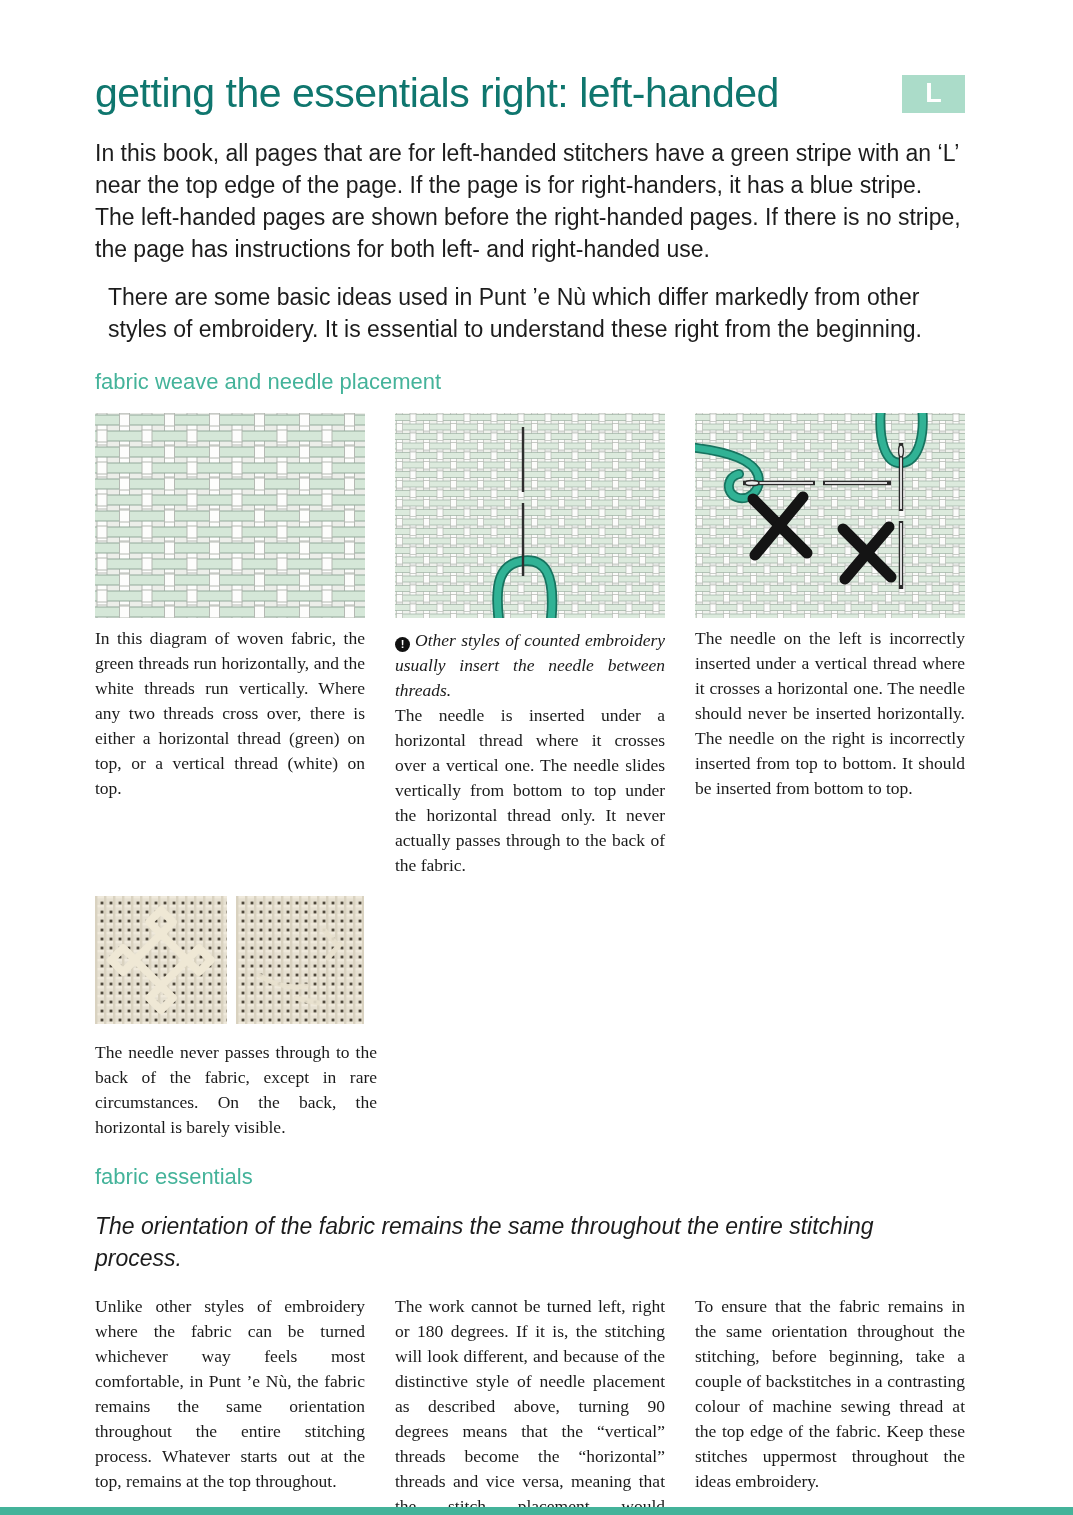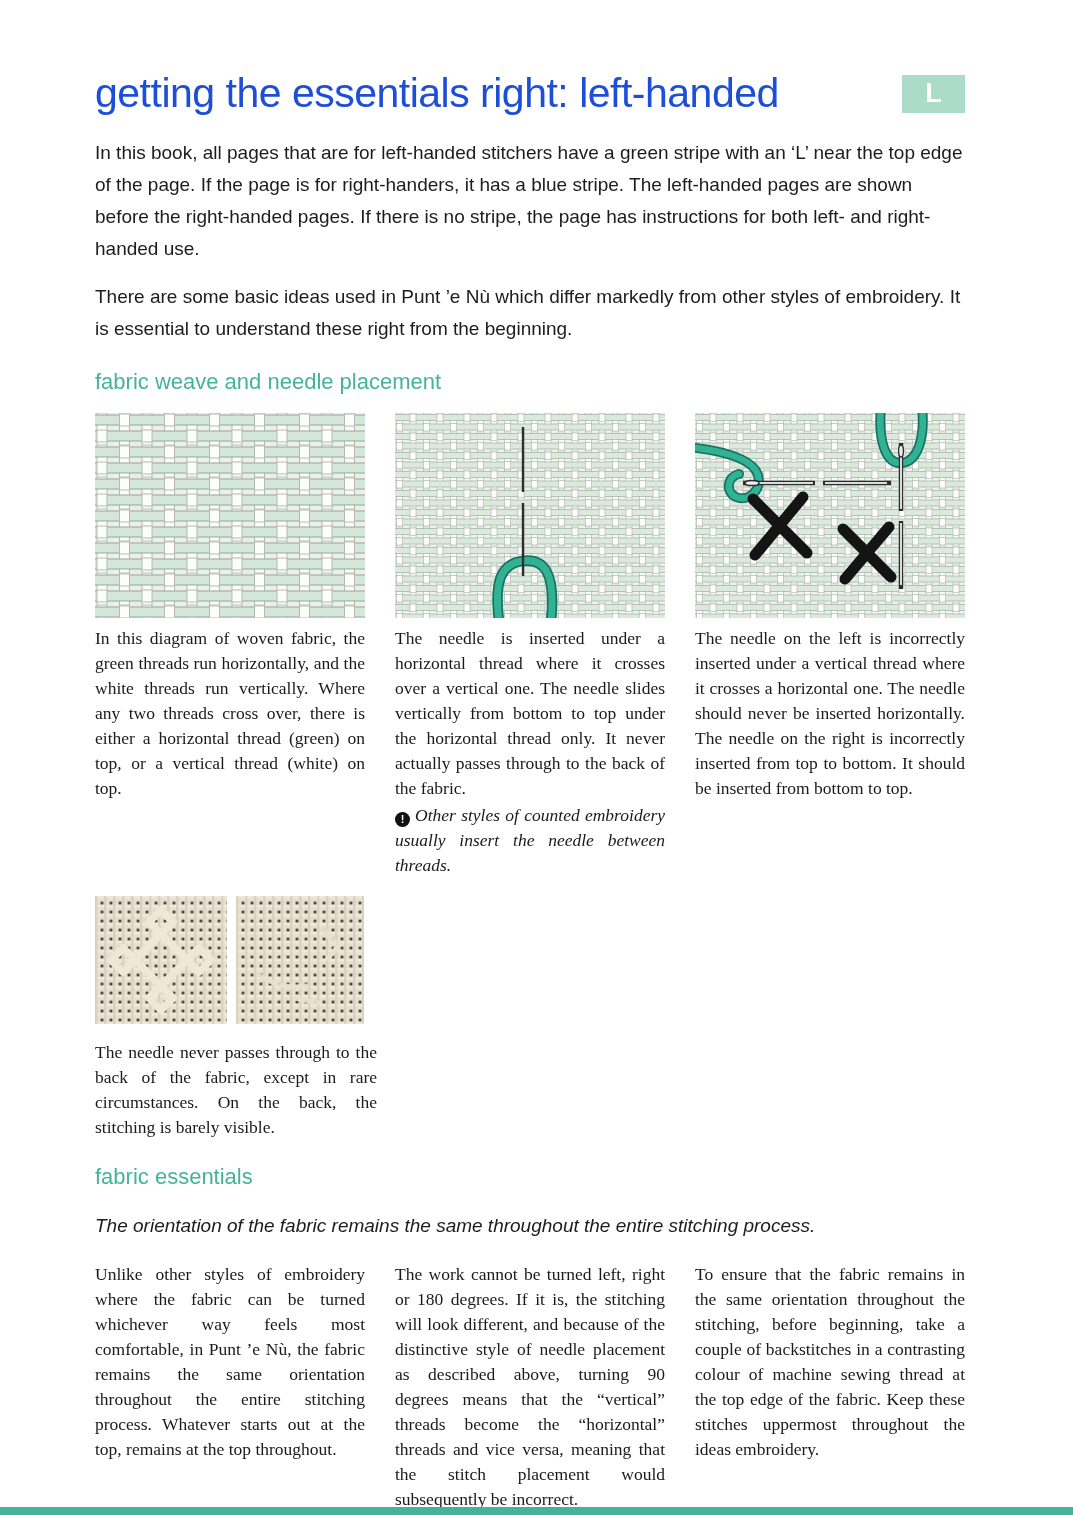--- a/index.html
+++ b/index.html
@@ -1,24 +1,24 @@
 <!DOCTYPE html>
 <html><head>
 <meta charset="utf-8">
 <style>
   html,body{margin:0;padding:0;background:#fff;}
   .page{position:relative;width:1073px;height:1515px;background:#ffffff;overflow:hidden;
         font-family:"Liberation Sans", sans-serif;color:#1c1c1c;}
   .content{padding:0 108px 0 95px;}
   .title-row{display:flex;justify-content:space-between;align-items:center;margin-top:70px;}
-  h1{margin:0;font-size:41px;font-weight:400;letter-spacing:-0.5px;color:#1d4ed8;white-space:nowrap;}
+  h1{margin:0;font-size:41px;font-weight:400;letter-spacing:-0.5px;color:#0f766e;white-space:nowrap;}
   .badge{width:63px;height:38px;background:#abdcc9;color:#ffffff;font-weight:bold;font-size:27px;
          display:flex;align-items:center;justify-content:center;}
-  p.sans{font-size:19px;line-height:32px;margin:20px 0 0 0;color:#1c1c1c;}
-  p.sans2{margin-top:16px;}
+  p.sans{font-size:23px;line-height:32px;margin:20px 0 0 0;color:#1c1c1c;}
+  p.sans2{margin-top:16px;margin-left:13px;}
   h2{margin:24px 0 0 0;font-size:22px;font-weight:400;color:#44b39a;}
   .figrow{display:flex;gap:30px;margin-top:18px;}
   .fig{width:270px;height:205px;overflow:hidden;}
   .fig svg{display:block;}
   .caprow{display:flex;gap:30px;margin-top:8px;align-items:flex-start;}
   .capcol{width:270px;}
   .serif{font-family:"Liberation Serif", serif;font-size:17.5px;line-height:25px;
          text-align:justify;color:#1a1a1a;margin:0;}
   .note{margin-top:2px;}
   .note em{font-style:italic;}
@@ -123,22 +123,22 @@
 
           <line x1="148" y1="116" x2="196" y2="164" stroke="#141414" stroke-width="11" stroke-linecap="round"></line>
           <line x1="194" y1="114" x2="150" y2="166" stroke="#141414" stroke-width="11" stroke-linecap="round"></line>
         </svg>
       </div>
     </div>
 
     <div class="caprow">
       <p class="serif capcol">In this diagram of woven fabric, the green threads run horizontally, and the white threads run vertically. Where any two threads cross over, there is either a horizontal thread (green) on top, or a vertical thread (white) on top.</p>
       <div class="capcol">
+        <p class="serif note"><span class="noteicon">!</span><em>Other styles of counted embroidery usually insert the needle between threads.</em></p>
         <p class="serif">The needle is inserted under a horizontal thread where it crosses over a vertical one. The needle slides vertically from bottom to top under the horizontal thread only. It never actually passes through to the back of the fabric.</p>
-        <p class="serif note"><span class="noteicon">!</span><em>Other styles of counted embroidery usually insert the needle between threads.</em></p>
       </div>
       <p class="serif capcol">The needle on the left is incorrectly inserted under a vertical thread where it crosses a horizontal one. The needle should never be inserted horizontally. The needle on the right is incorrectly inserted from top to bottom. It should be inserted from bottom to top.</p>
     </div>
 
     <div class="smallrow">
 
       <div class="smallfig">
         <svg width="132" height="128" viewBox="0 0 132 128">
           <rect width="132" height="128" fill="url(#aida)"></rect>
           <g fill="none" stroke="#efe8d5" stroke-width="7.5" stroke-linejoin="round" stroke-linecap="round">
@@ -157,21 +157,21 @@
           <g fill="none" stroke="#e9e2cf" stroke-width="5" stroke-linecap="round" opacity="0.9">
             <path d="M88,34 l14,16"></path>
             <path d="M104,48 l-12,14"></path>
             <path d="M24,80 q22,14 46,10"></path>
             <path d="M60,102 l22,5"></path>
           </g>
         </svg>
       </div>
     </div>
 
-    <p class="serif backcap">The needle never passes through to the back of the fabric, except in rare circumstances. On the back, the stitching is barely visible.</p>
+    <p class="serif backcap">The needle never passes through to the back of the fabric, except in rare circumstances. On the back, the horizontal is barely visible.</p>
 
     <h2>fabric essentials</h2>
     <p class="sans lead">The orientation of the fabric remains the same throughout the entire stitching process.</p>
 
     <div class="colrow">
       <p class="serif col">Unlike other styles of embroidery where the fabric can be turned whichever way feels most comfortable, in Punt ’e Nù, the fabric remains the same orientation throughout the entire stitching process. Whatever starts out at the top, remains at the top throughout.</p>
       <p class="serif col">The work cannot be turned left, right or 180 degrees. If it is, the stitching will look different, and because of the distinctive style of needle placement as described above, turning 90 degrees means that the “vertical” threads become the “horizontal” threads and vice versa, meaning that the stitch placement would subsequently be incorrect.</p>
       <p class="serif col">To ensure that the fabric remains in the same orientation throughout the stitching, before beginning, take a couple of backstitches in a contrasting colour of machine sewing thread at the top edge of the fabric. Keep these stitches uppermost throughout the ideas embroidery.</p>
     </div>
 

